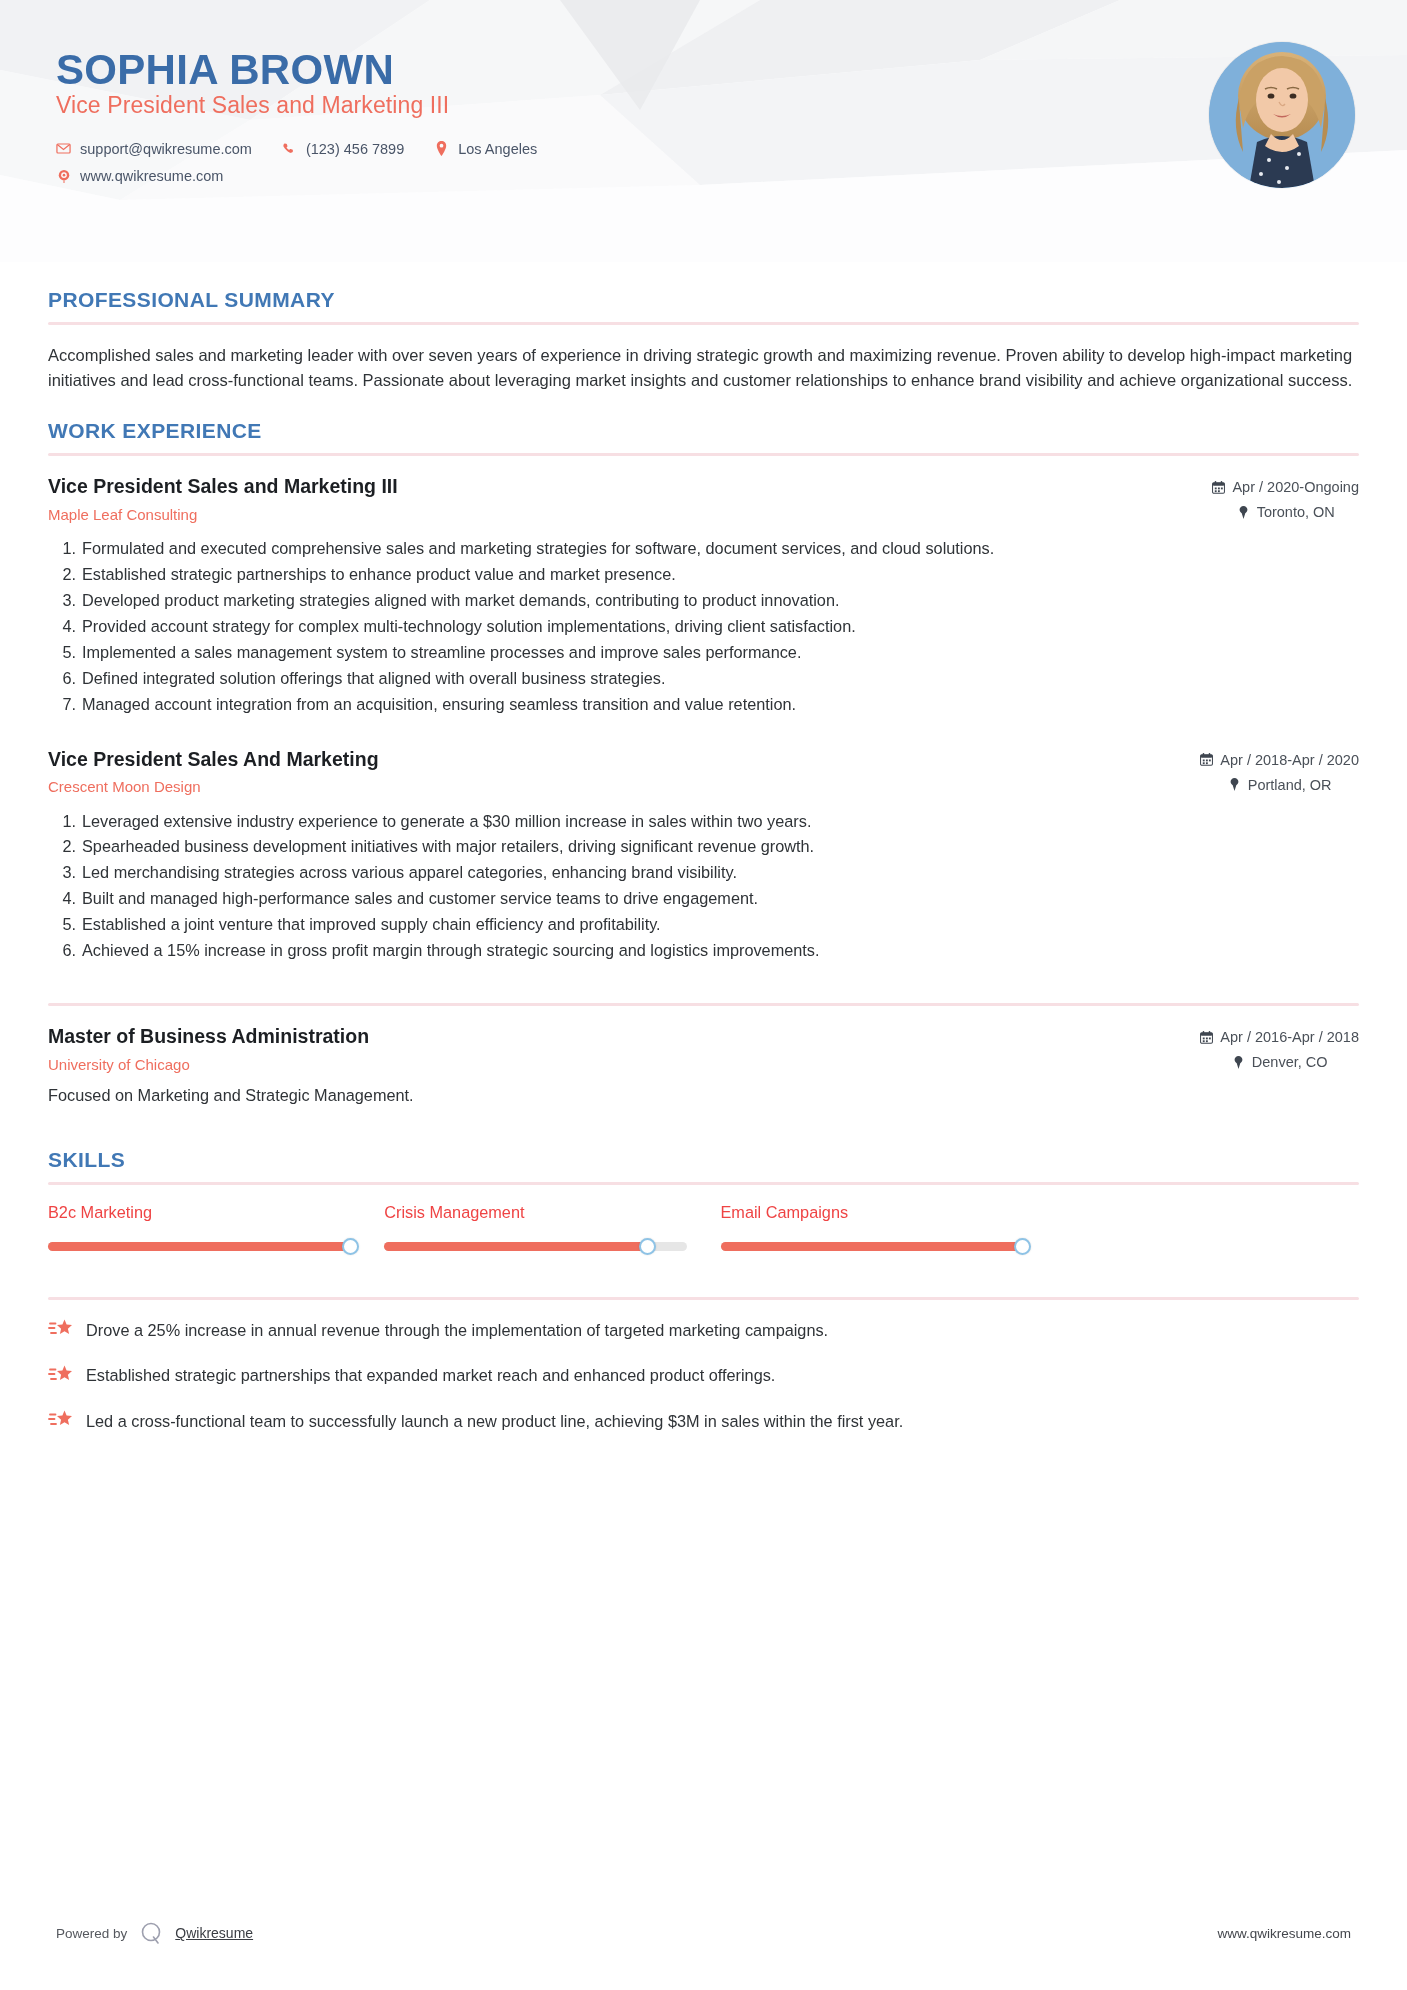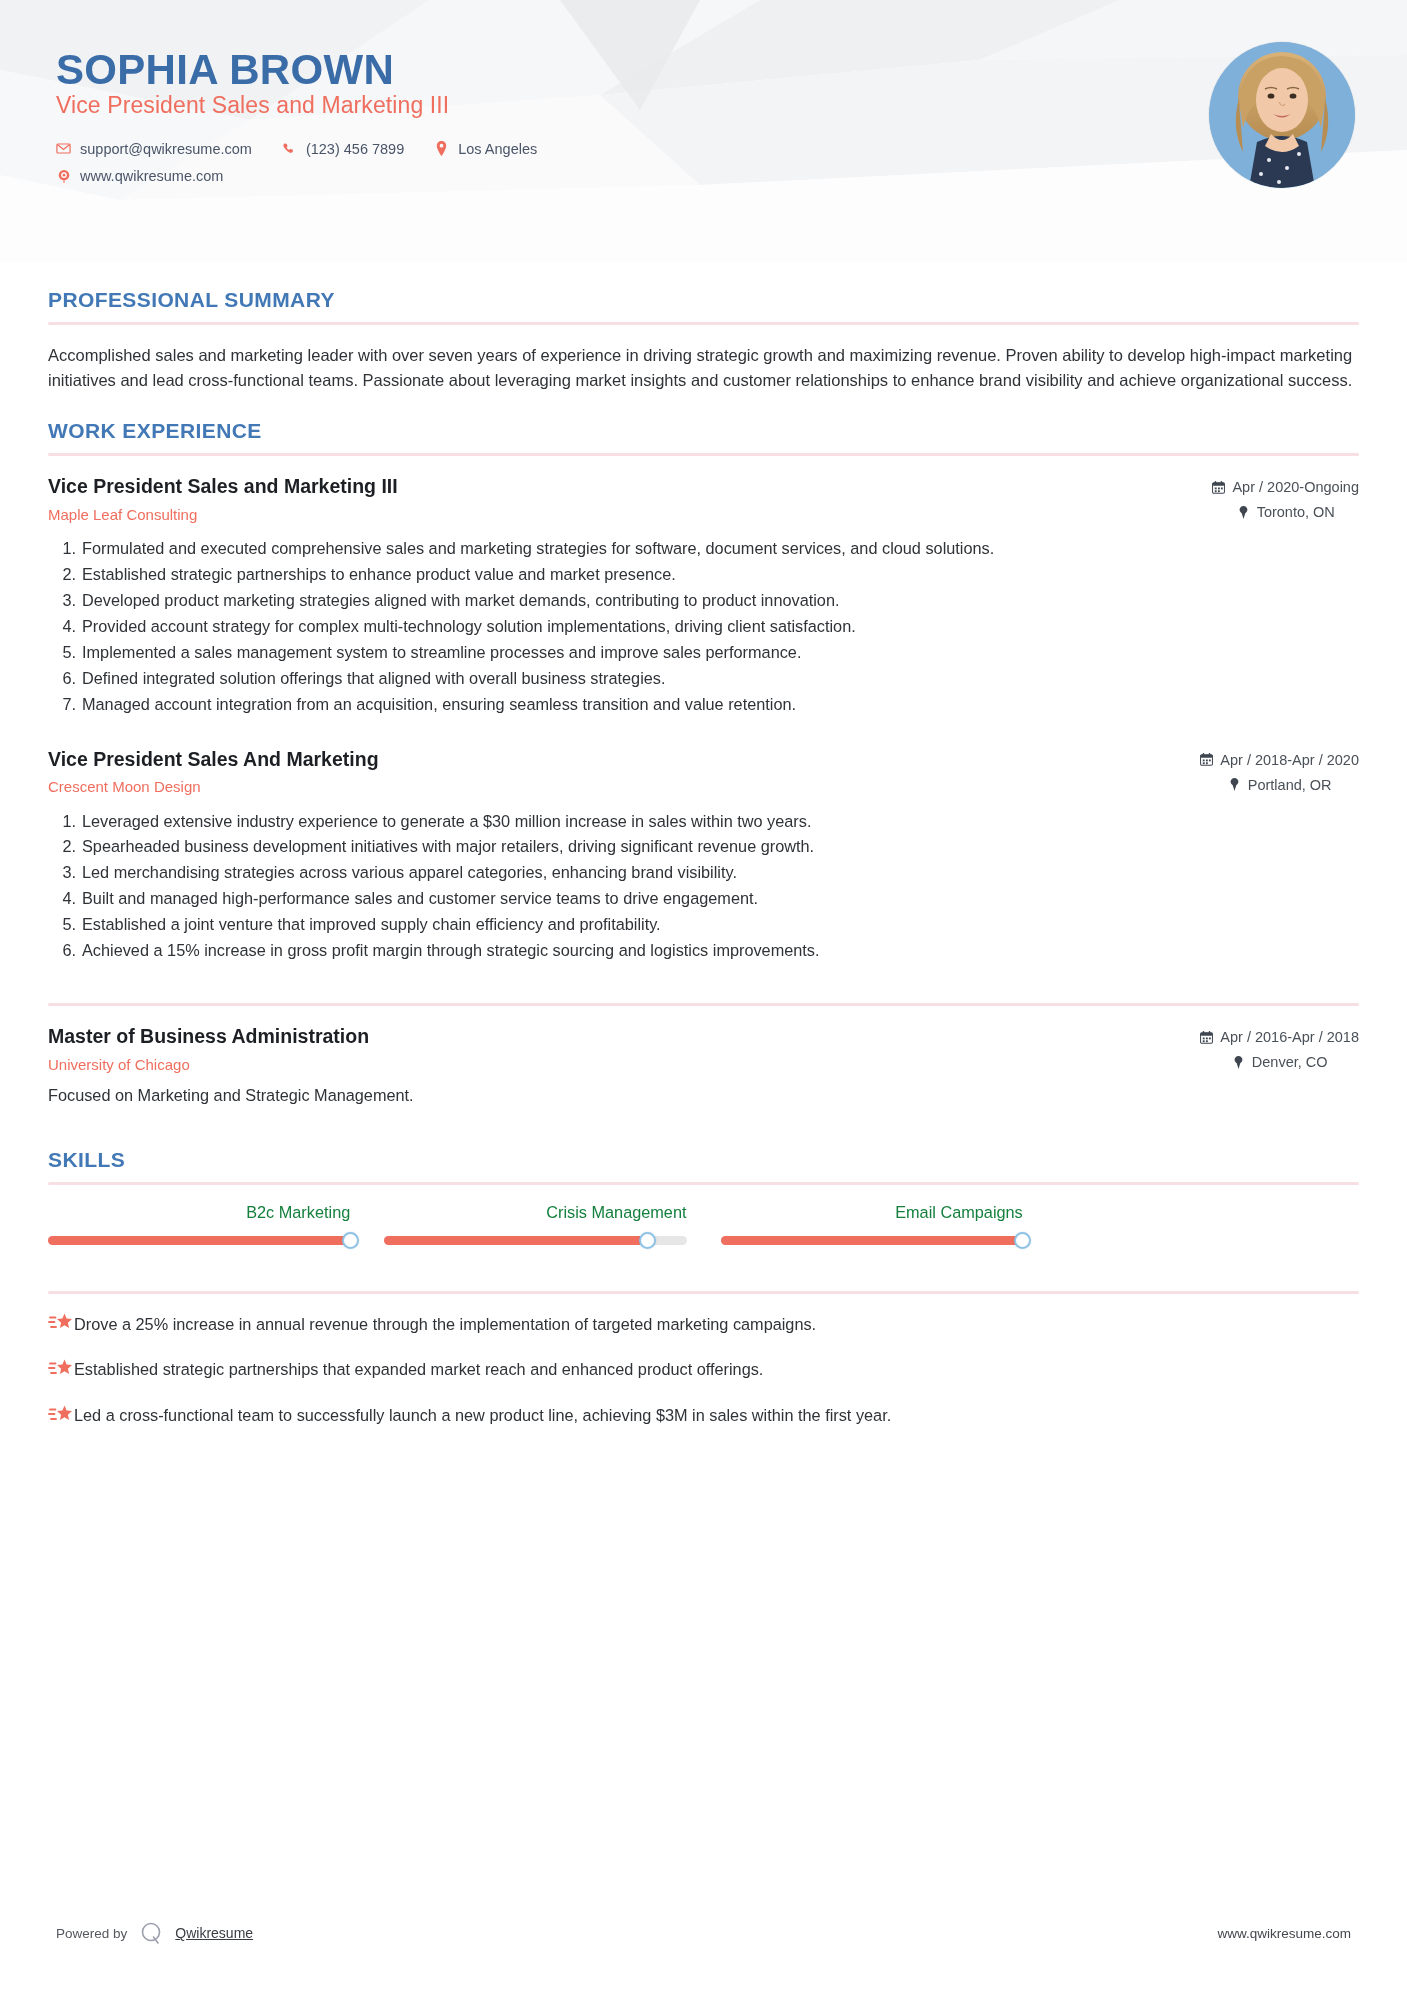--- a/index.html
+++ b/index.html
@@ -207,23 +207,22 @@
   
   .skills-grid {
     display: grid;
     grid-template-columns: repeat(4, 1fr);
     column-gap: 34px;
     row-gap: 10px;
     margin-top: 4px;
   }
   .skill-name {
     font-size: 16.3px;
-    color: #15803d;
-    margin-bottom: 14px;
-    text-align: right;
+    color: #ef4444;
+    margin-bottom: 20px;
   }
   .skill-track {
     position: relative;
     height: 9px;
     background: #e6e6e6;
     border-radius: 5px;
     margin-bottom: 16px;
   }
   .skill-fill {
     position: absolute;
@@ -241,22 +240,22 @@
     border-radius: 50%;
     background: #ffffff;
     border: 2px solid #8ec3e6;
     box-shadow: 0 0 2px rgba(0,0,0,0.12);
   }
 
   
   .ach-list { margin-top: 4px; }
   .ach-item {
     display: flex;
-    align-items: flex-end;
-    gap: 0;
+    align-items: center;
+    gap: 12px;
     margin-bottom: 21px;
   }
   .ach-icon {
     flex: 0 0 auto;
     width: 26px;
     height: 26px;
     color: #ef6e5e;
     margin-top: -2px;
   }
   .ach-icon svg { display: block; width: 100%; height: 100%; }

